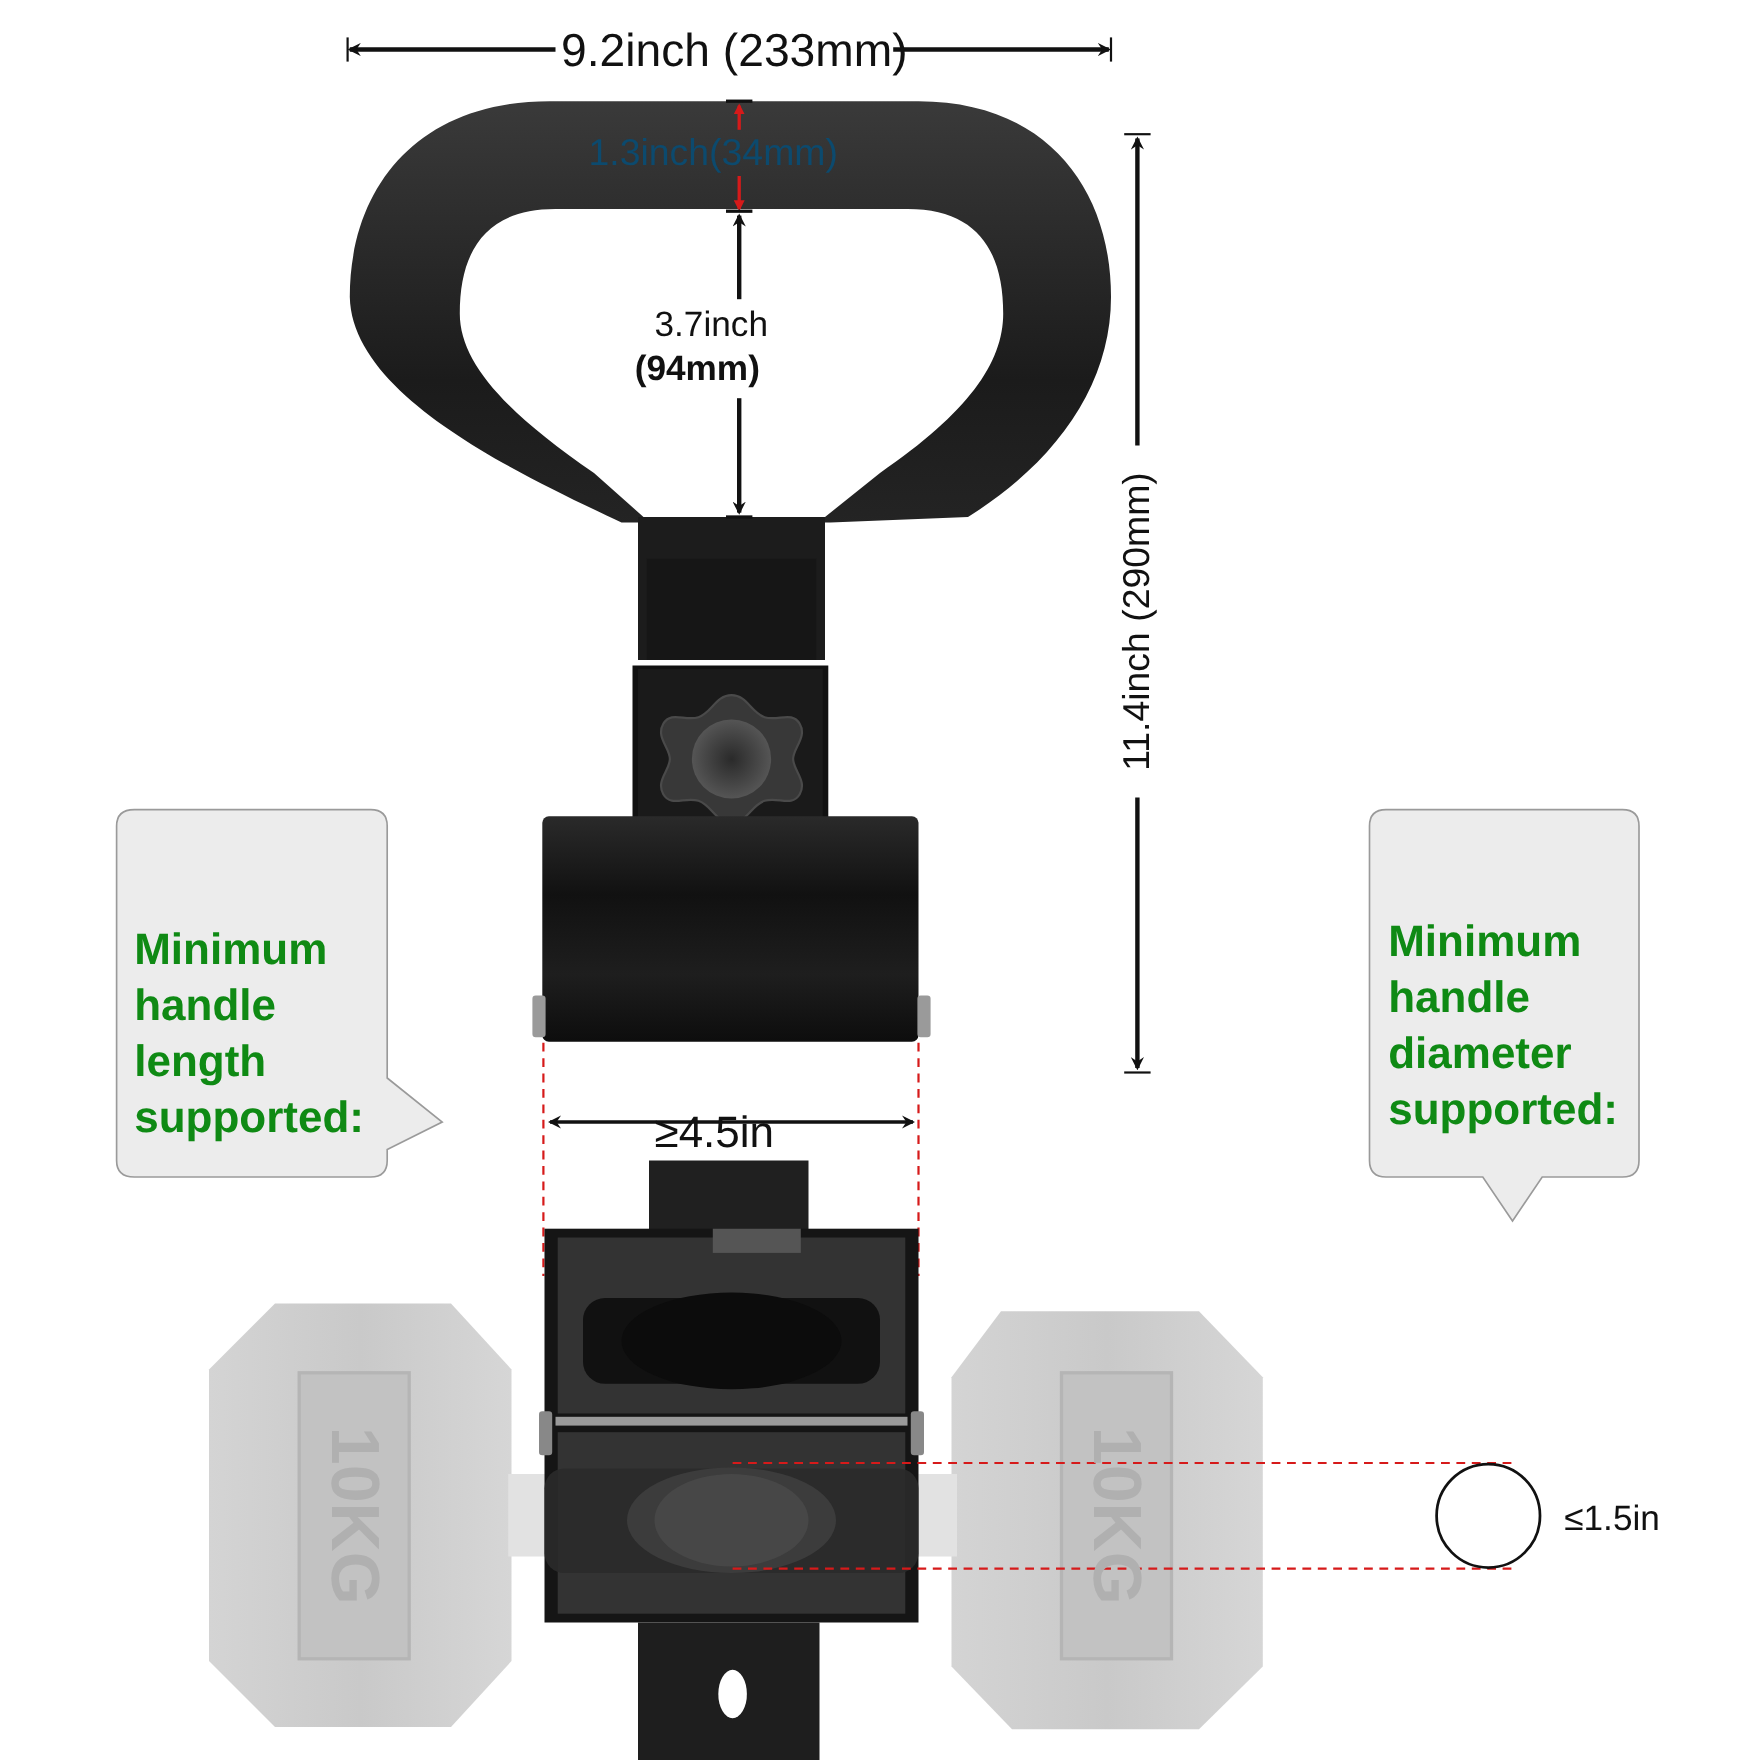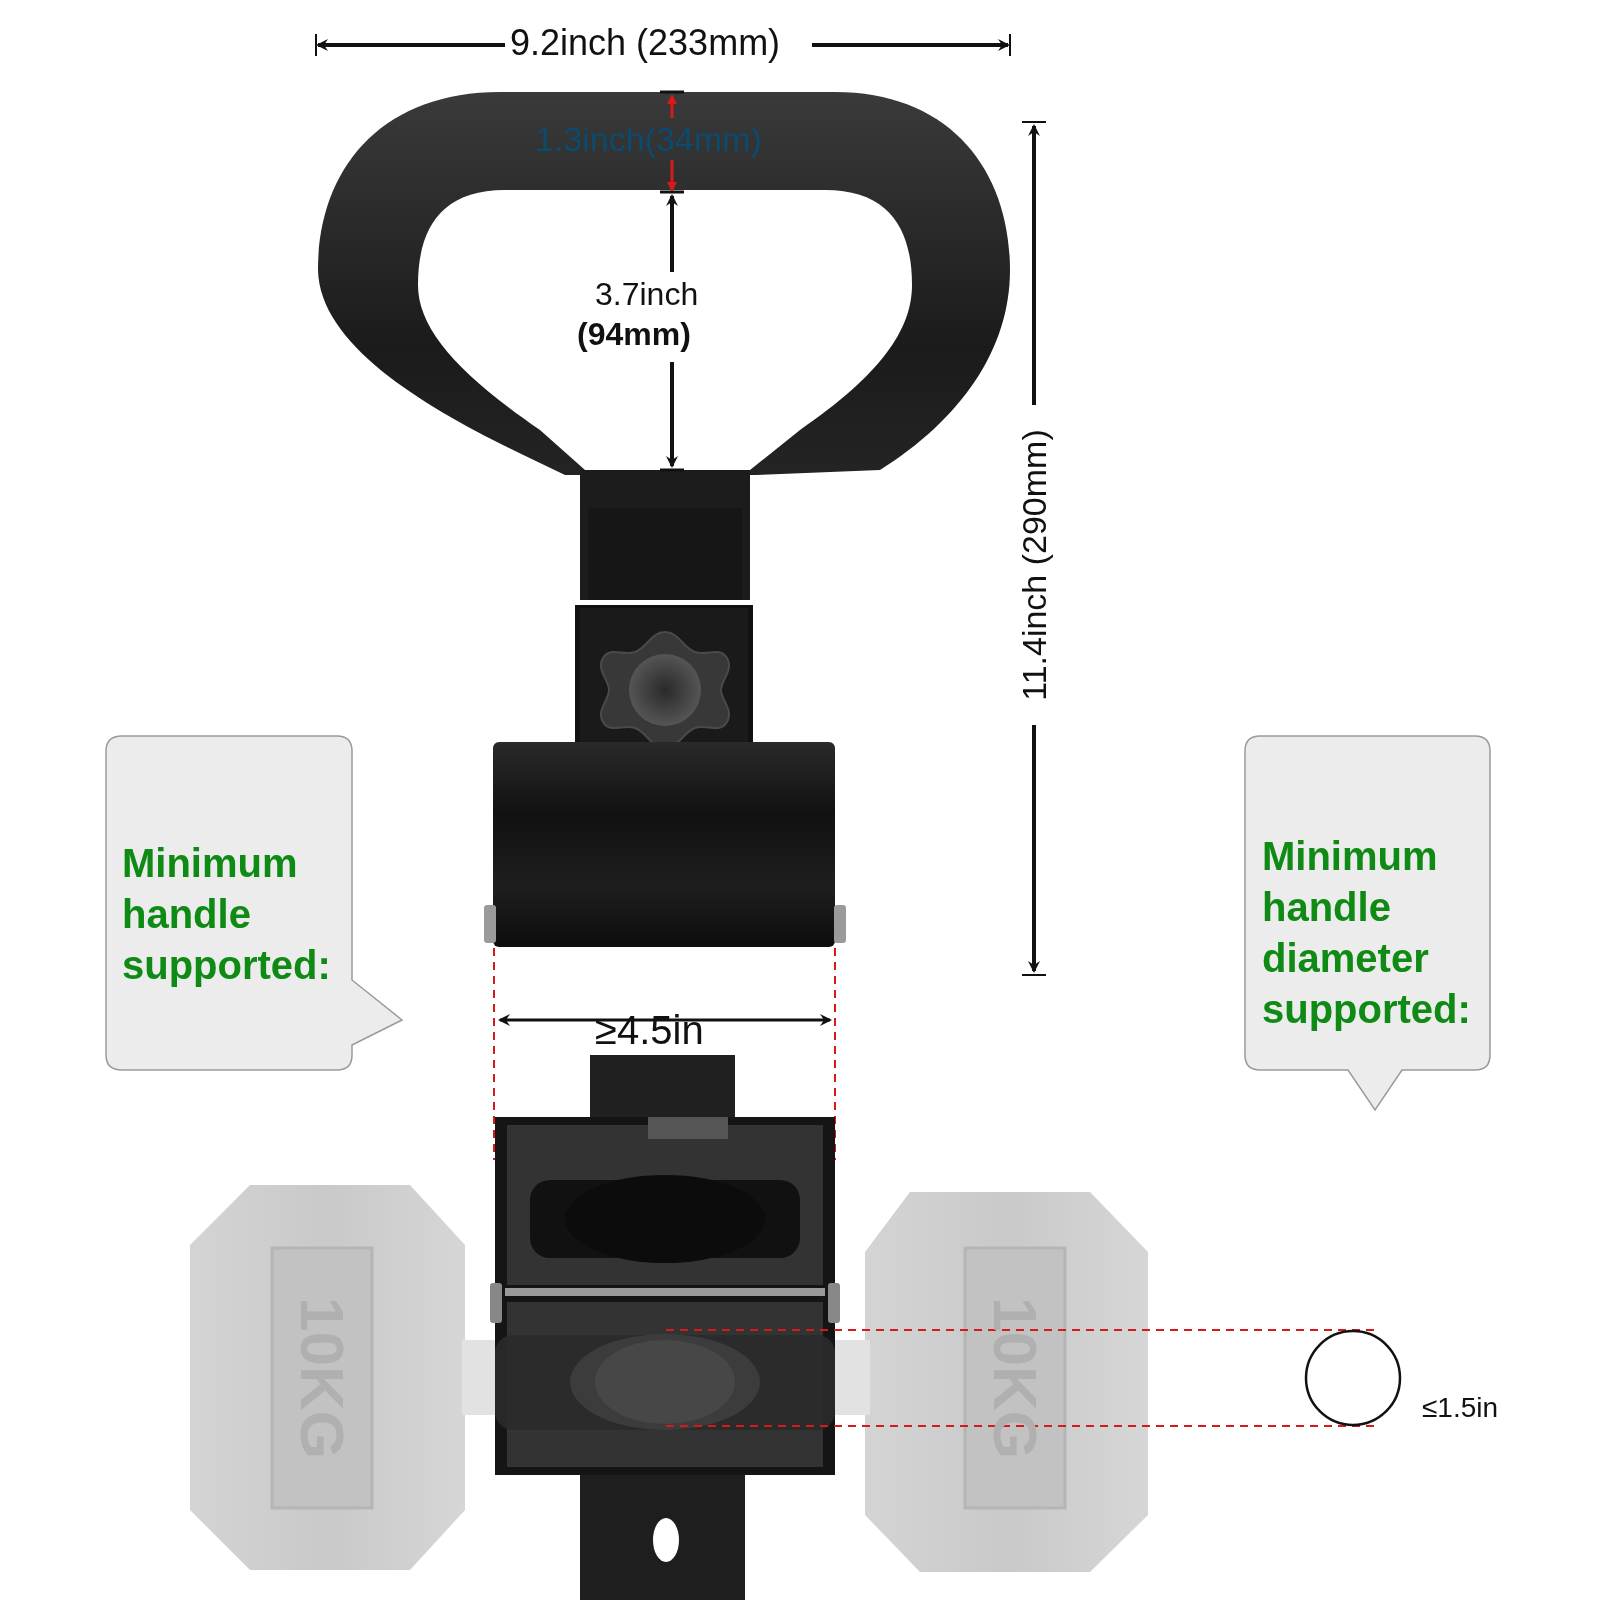--- a/index.html
+++ b/index.html
@@ -146,36 +146,37 @@
   </g>
 
   <g>
     <line x1="666" y1="1330" x2="1375" y2="1330" stroke="#d61a1a" stroke-width="2" stroke-dasharray="8,6"></line>
     <line x1="666" y1="1426" x2="1375" y2="1426" stroke="#d61a1a" stroke-width="2" stroke-dasharray="8,6"></line>
   </g>
 
   <circle cx="1353" cy="1378" r="47" fill="#ffffff" stroke="#111" stroke-width="2.5"></circle>
 </svg>
 
-<div class="dim-text" style="left:510px; top:22px; font-size:36px;">9.2inch (233mm)</div>
+<div class="dim-text" style="left:510px; top:22px; font-size:42px;">9.2inch (233mm)</div>
 
 <div class="dim-text" style="left:535px; top:120px; font-size:34px; color:#0c4a6e;">1.3inch(34mm)</div>
 
 <div class="dim-text" style="left:595px; top:276px; font-size:32px;text-align:center;">3.7inch</div>
 <div class="dim-text" style="left:577px; top:316px; font-size:32px;font-weight:bold;">(94mm)</div>
 
 <div class="dim-text" style="left:1034px; top:565px; font-size:34px; transform:translate(-50%,-50%) rotate(-90deg); transform-origin:center;">11.4inch (290mm)</div>
 
 <div class="dim-text" style="left:595px; top:960px; font-size:40px;margin-top:48px;">≥4.5in</div>
 
-<div class="dim-text" style="left:1422px; top:1362px; font-size:28px;margin-top:30px;">≤1.5in</div>
+<div class="dim-text" style="left:1422px; top:1362px; font-size:32px;">≤1.5in</div>
 
 <div class="callout-text" style="left:122px; top:810px;">
   <div>Minimum</div>
   <div>handle</div>
+  <div>length</div>
   <div>supported:</div>
 </div>
 
 <div class="callout-text" style="left:1262px; top:803px;">
   <div>Minimum</div>
   <div>handle</div>
   <div>diameter</div>
   <div>supported:</div>
 </div>
 

